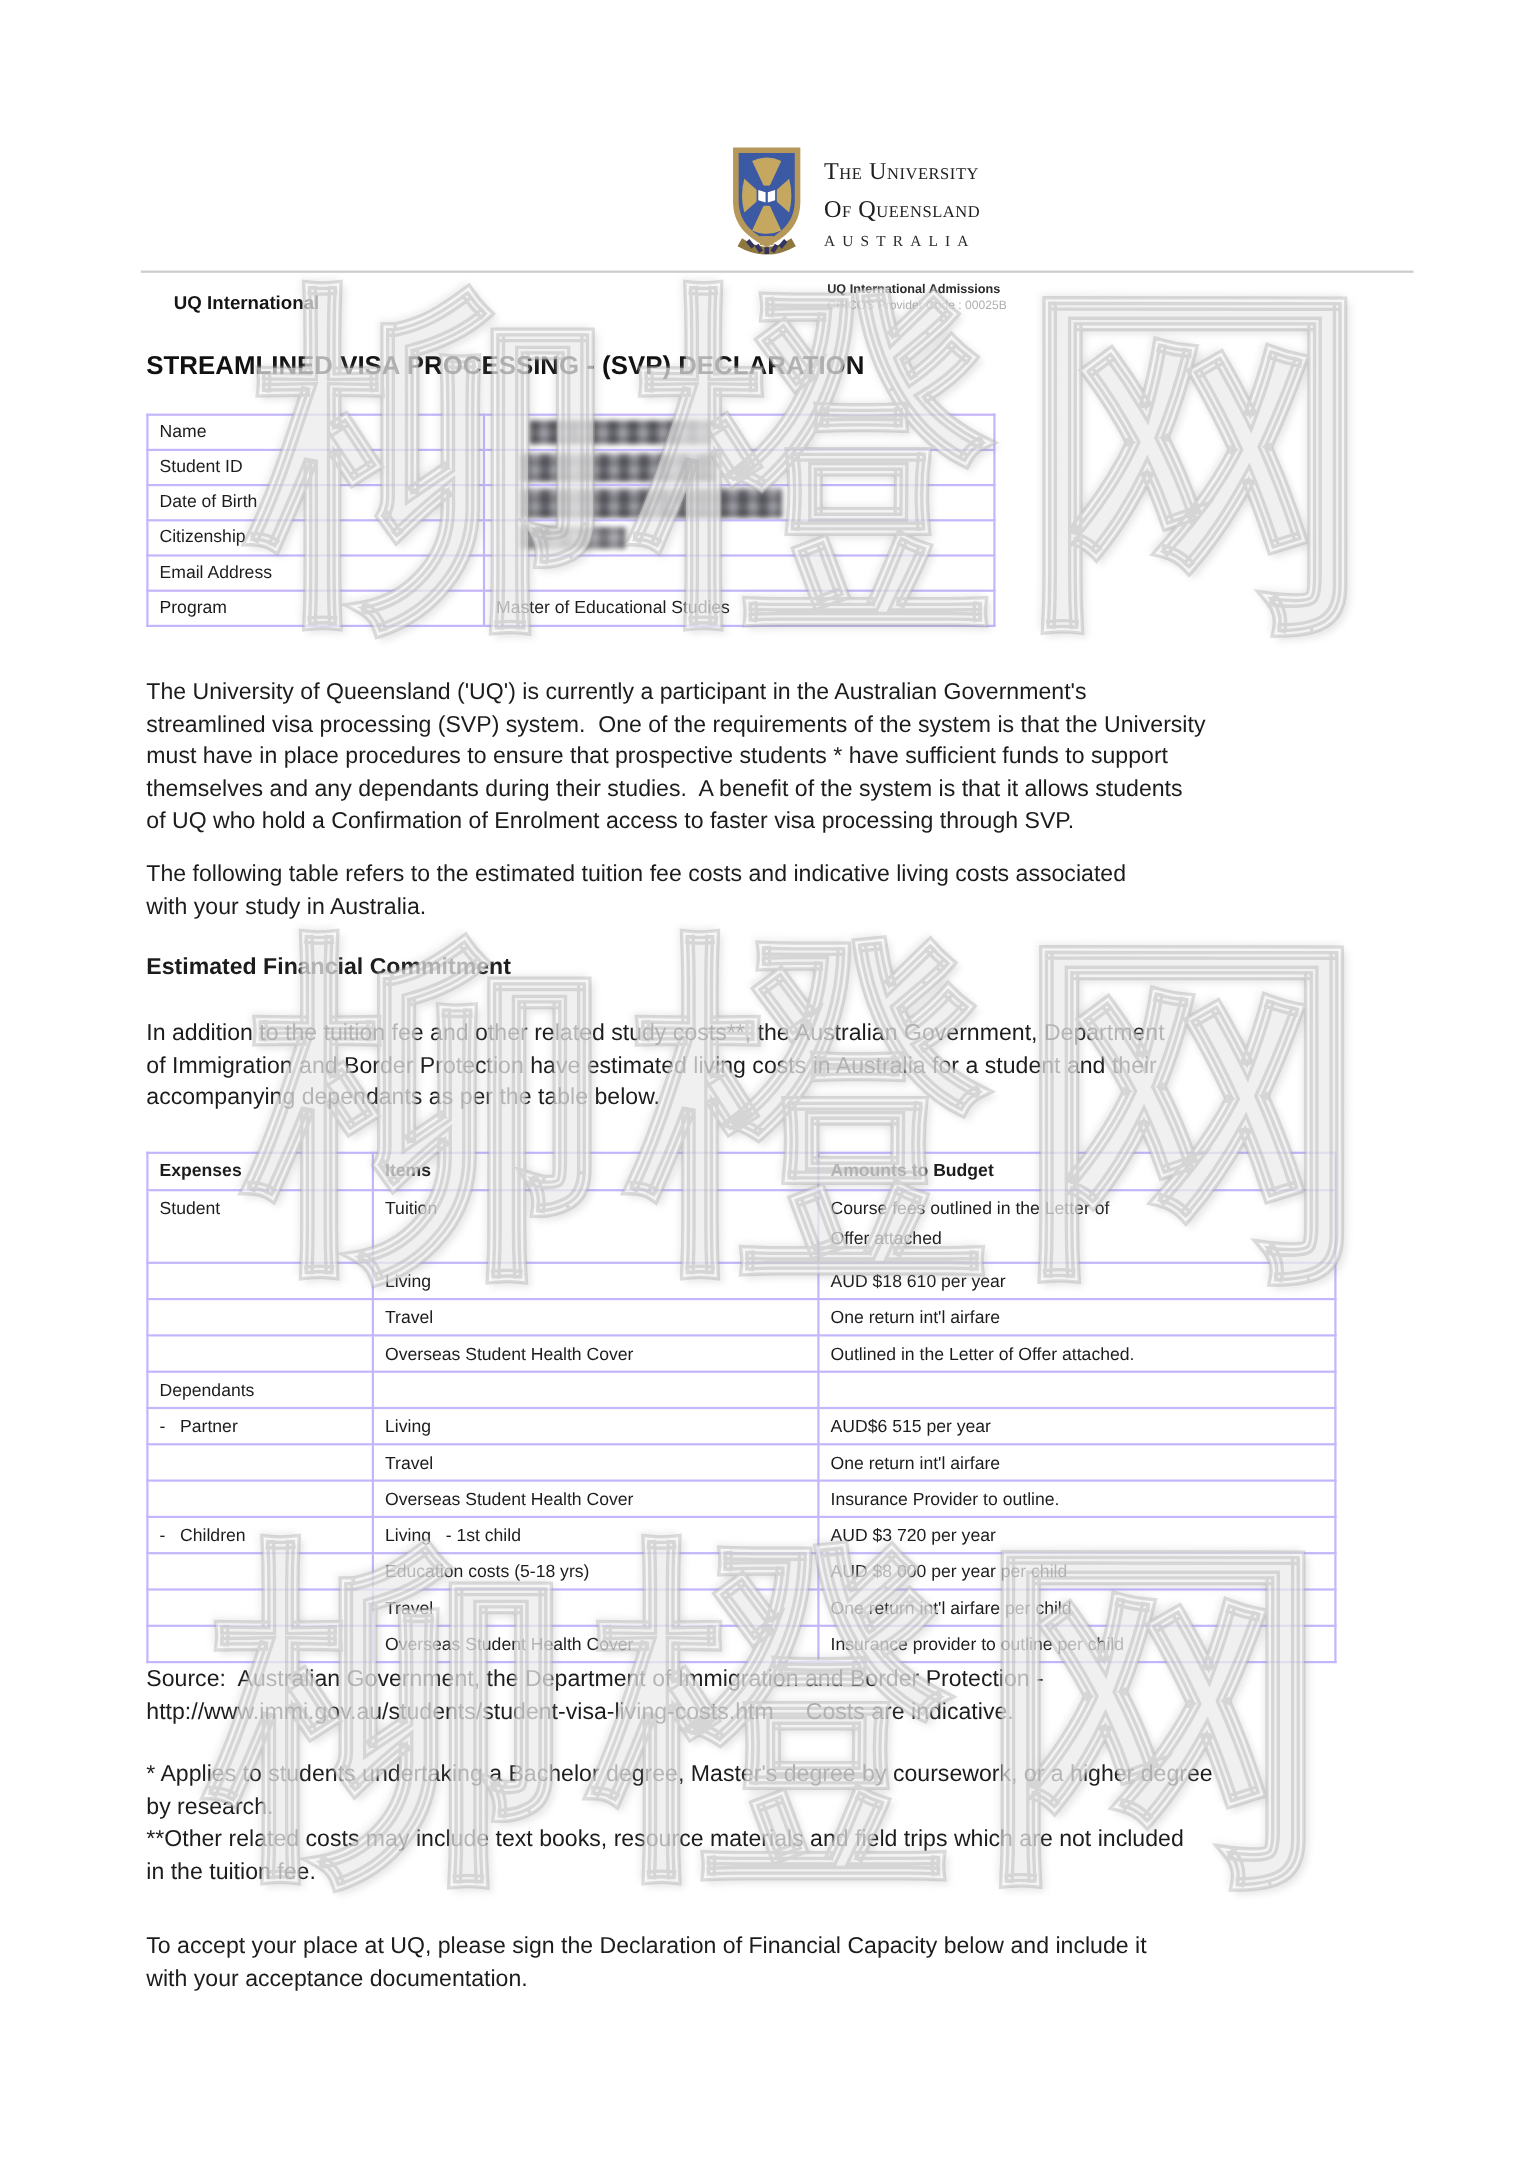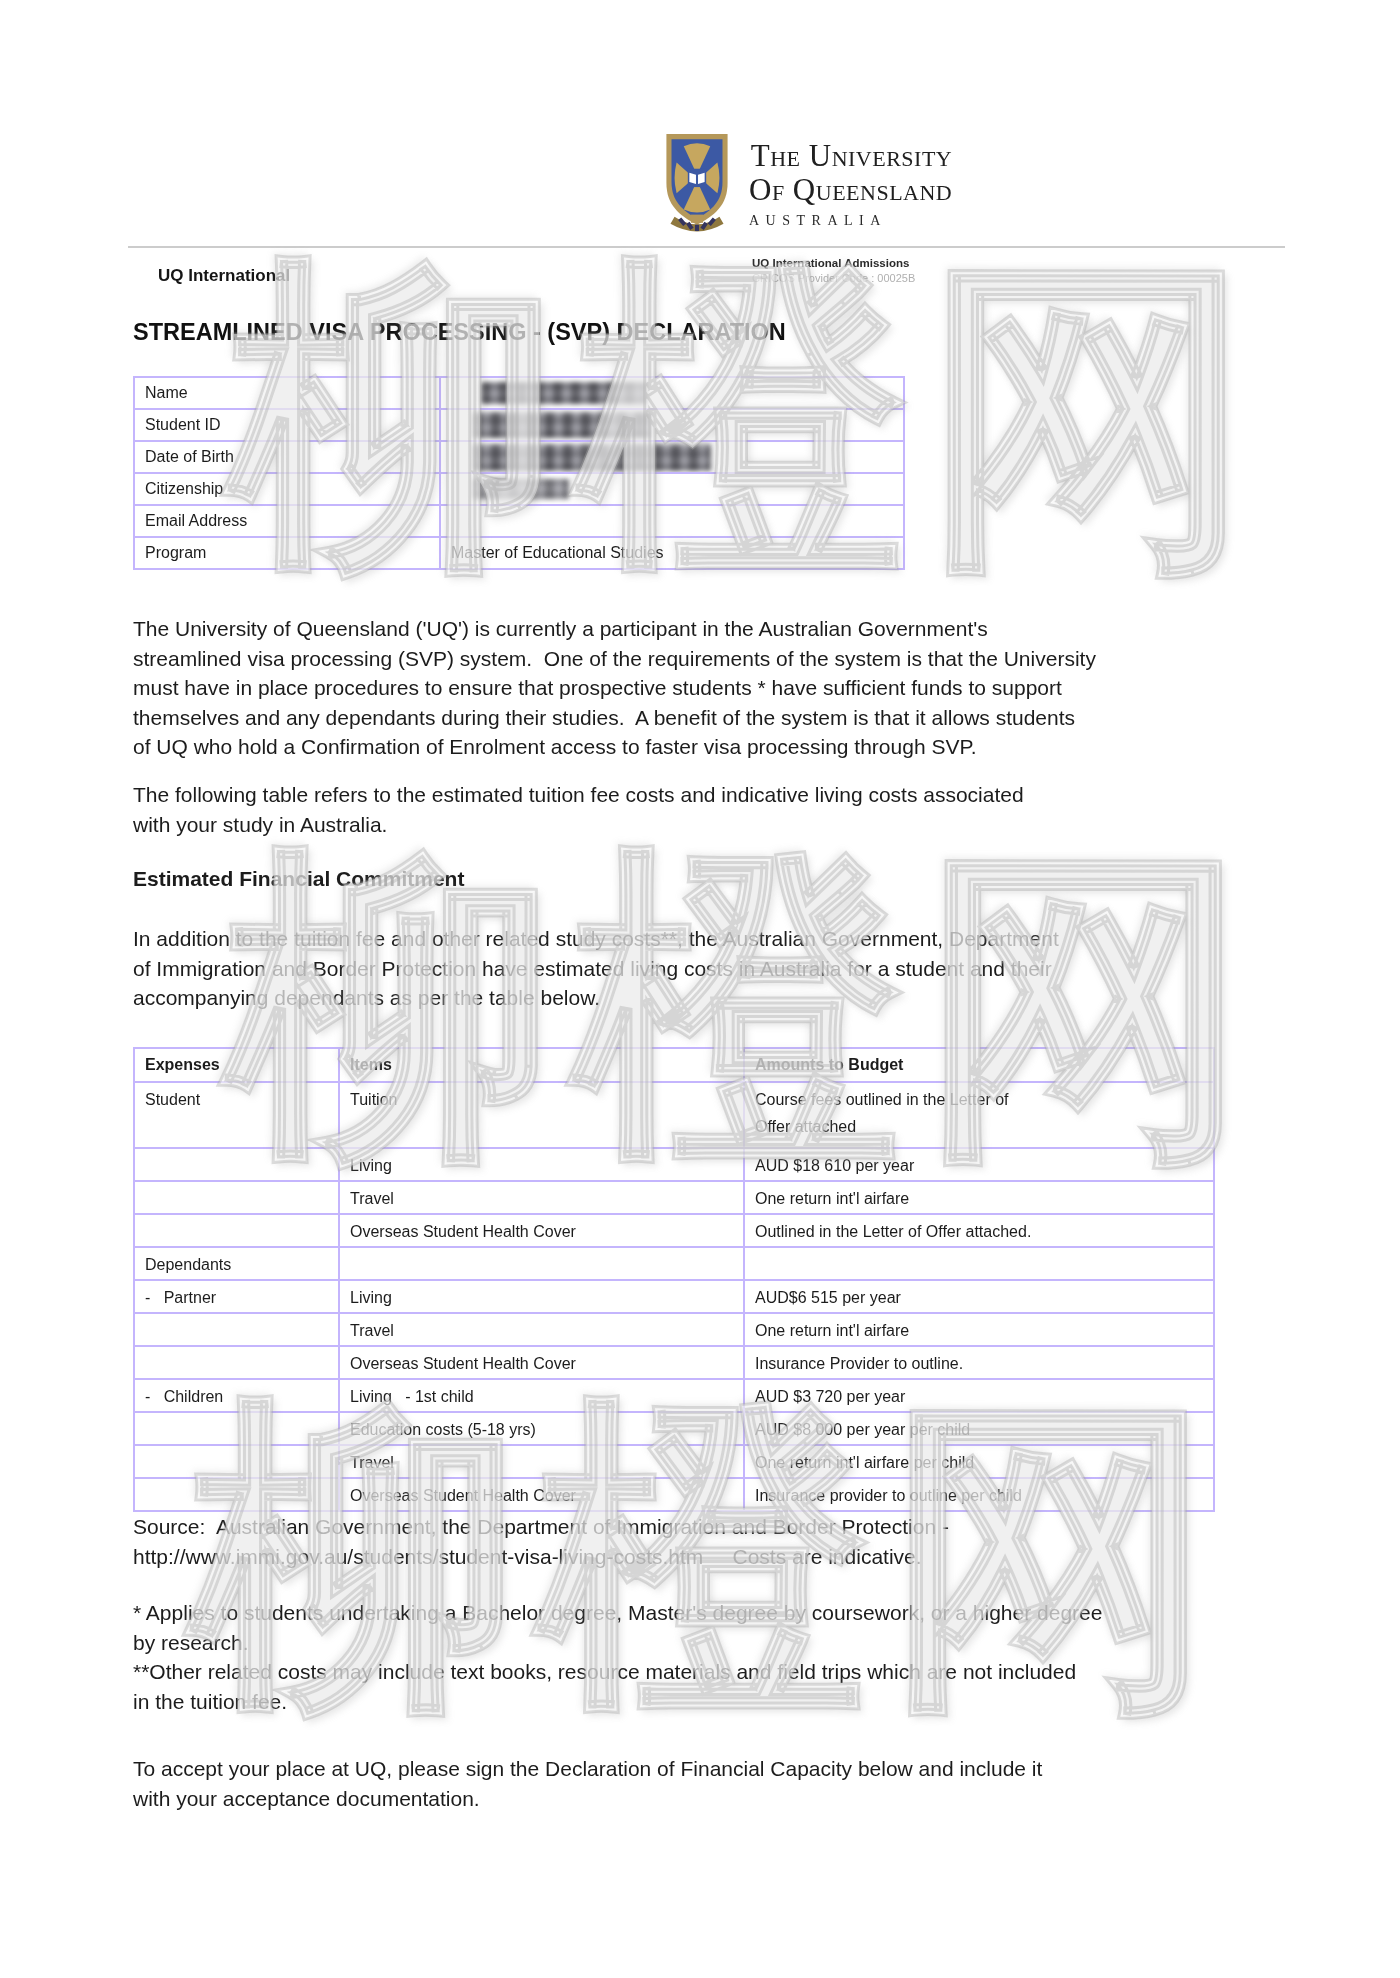--- a/index.html
+++ b/index.html
@@ -6,21 +6,21 @@
   .page {
     position:relative; width:1400px; height:1978px; margin:0 auto;
     background:#ffffff; overflow:hidden;
     font-family:"Liberation Sans","DejaVu Sans",sans-serif; color:#1c1c1c;
   }
 
   
   .logo-block { position:absolute; left:663px; top:131px; display:flex; align-items:flex-start; }
   .crest { width:68px; height:104px; flex:0 0 auto; }
   .logo-text { margin-left:18px; padding-top:8px; font-family:"Liberation Serif","DejaVu Serif",serif; color:#202020; }
-  .logo-name { font-variant:small-caps; font-size:31px; line-height:34px; letter-spacing:0.5px;text-align:right; }
+  .logo-name { font-variant:small-caps; font-size:22px; line-height:34px; letter-spacing:0.5px; }
   .logo-country { font-size:14px; letter-spacing:6.5px; margin-top:6px; color:#2a2a2a; }
 
   
   .rule { position:absolute; left:128px; top:246px; width:1157px; height:2px; background:#cccccc; }
   .hdr-left { position:absolute; left:158px; top:266px; font-size:17px; font-weight:bold; color:#151515; }
   .hdr-right { position:absolute; left:752px; top:257px; }
   .hdr-right-1 { font-size:11.5px; font-weight:bold; color:#2a2a2a; }
   .hdr-right-2 { font-size:11px; color:#b0b0b0; margin-top:3px; }
 
   

